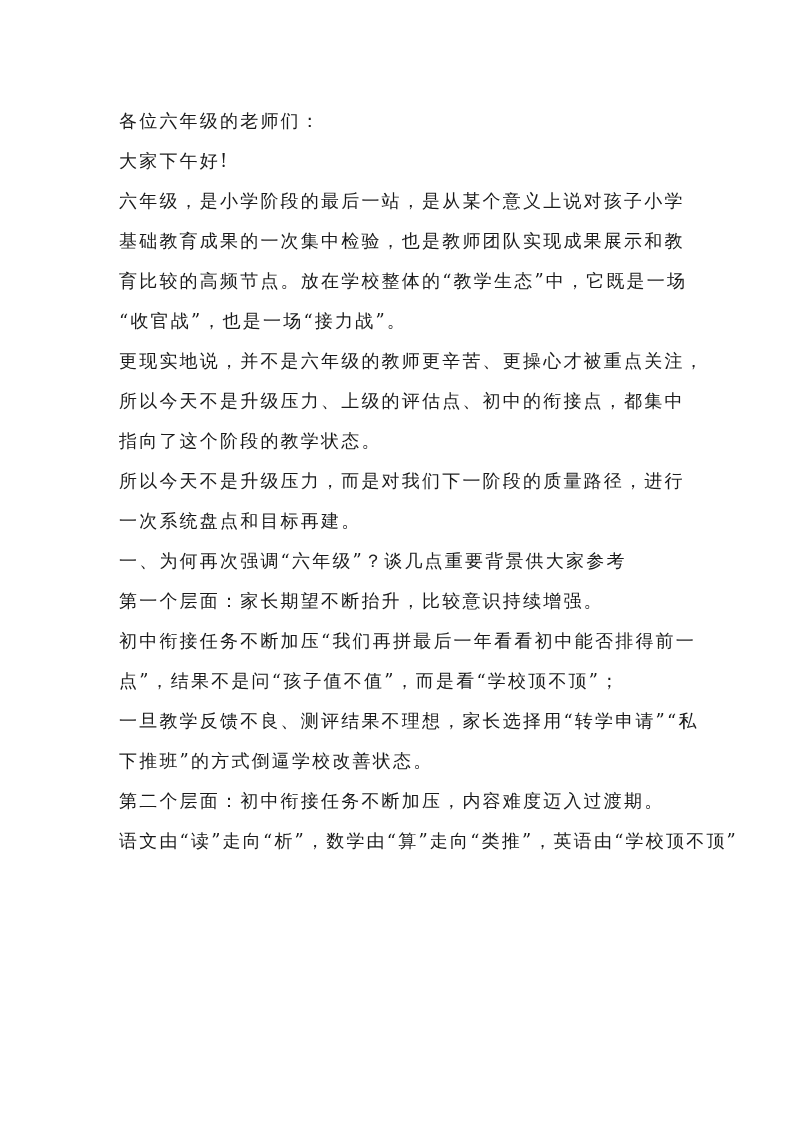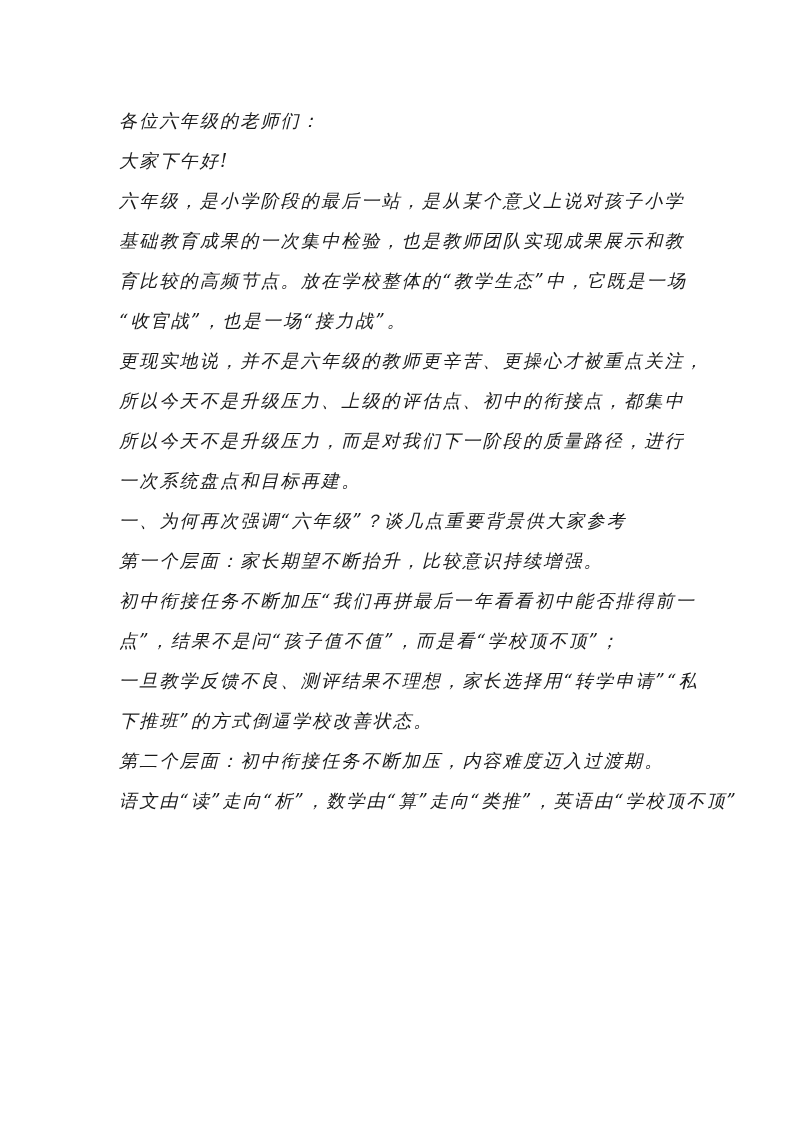--- a/index.html
+++ b/index.html
@@ -2,34 +2,35 @@
 <html><head>
 <meta charset="utf-8">
 <style>
   html, body { margin: 0; padding: 0; background: #ffffff; }
   body { width: 793px; height: 1122px; position: relative; overflow: hidden; }
   .page {
     position: absolute; left: 119px; top: 101px; width: 560px;
     font-family: "DejaVu Serif", "Liberation Serif", serif;
     color: #1a1a1a; font-size: 18px; line-height: 40px; letter-spacing: 2.2px;
   }
-  .line { display: block; white-space: nowrap; height: 40px; font-style: italic; }
+  .line { display: block; white-space: nowrap; height: 40px; }
 </style>
 </head>
 <body>
 
 <div class="page">
   <span class="line">各位六年级的老师们：</span>
   <span class="line">大家下午好!</span>
   <span class="line">六年级，是小学阶段的最后一站，是从某个意义上说对孩子小学</span>
   <span class="line">基础教育成果的一次集中检验，也是教师团队实现成果展示和教</span>
   <span class="line">育比较的高频节点。放在学校整体的“教学生态”中，它既是一场</span>
   <span class="line">“收官战”，也是一场“接力战”。</span>
   <span class="line">更现实地说，并不是六年级的教师更辛苦、更操心才被重点关注，</span>
   <span class="line">所以今天不是升级压力、上级的评估点、初中的衔接点，都集中</span>
+  <span class="line">指向了这个阶段的教学状态。</span>
   <span class="line">所以今天不是升级压力，而是对我们下一阶段的质量路径，进行</span>
   <span class="line">一次系统盘点和目标再建。</span>
   <span class="line">一、为何再次强调“六年级”？谈几点重要背景供大家参考</span>
   <span class="line">第一个层面：家长期望不断抬升，比较意识持续增强。</span>
   <span class="line">初中衔接任务不断加压“我们再拼最后一年看看初中能否排得前一</span>
   <span class="line">点”，结果不是问“孩子值不值”，而是看“学校顶不顶”；</span>
   <span class="line">一旦教学反馈不良、测评结果不理想，家长选择用“转学申请”“私</span>
   <span class="line">下推班”的方式倒逼学校改善状态。</span>
   <span class="line">第二个层面：初中衔接任务不断加压，内容难度迈入过渡期。</span>
   <span class="line">语文由“读”走向“析”，数学由“算”走向“类推”，英语由“学校顶不顶”</span>

